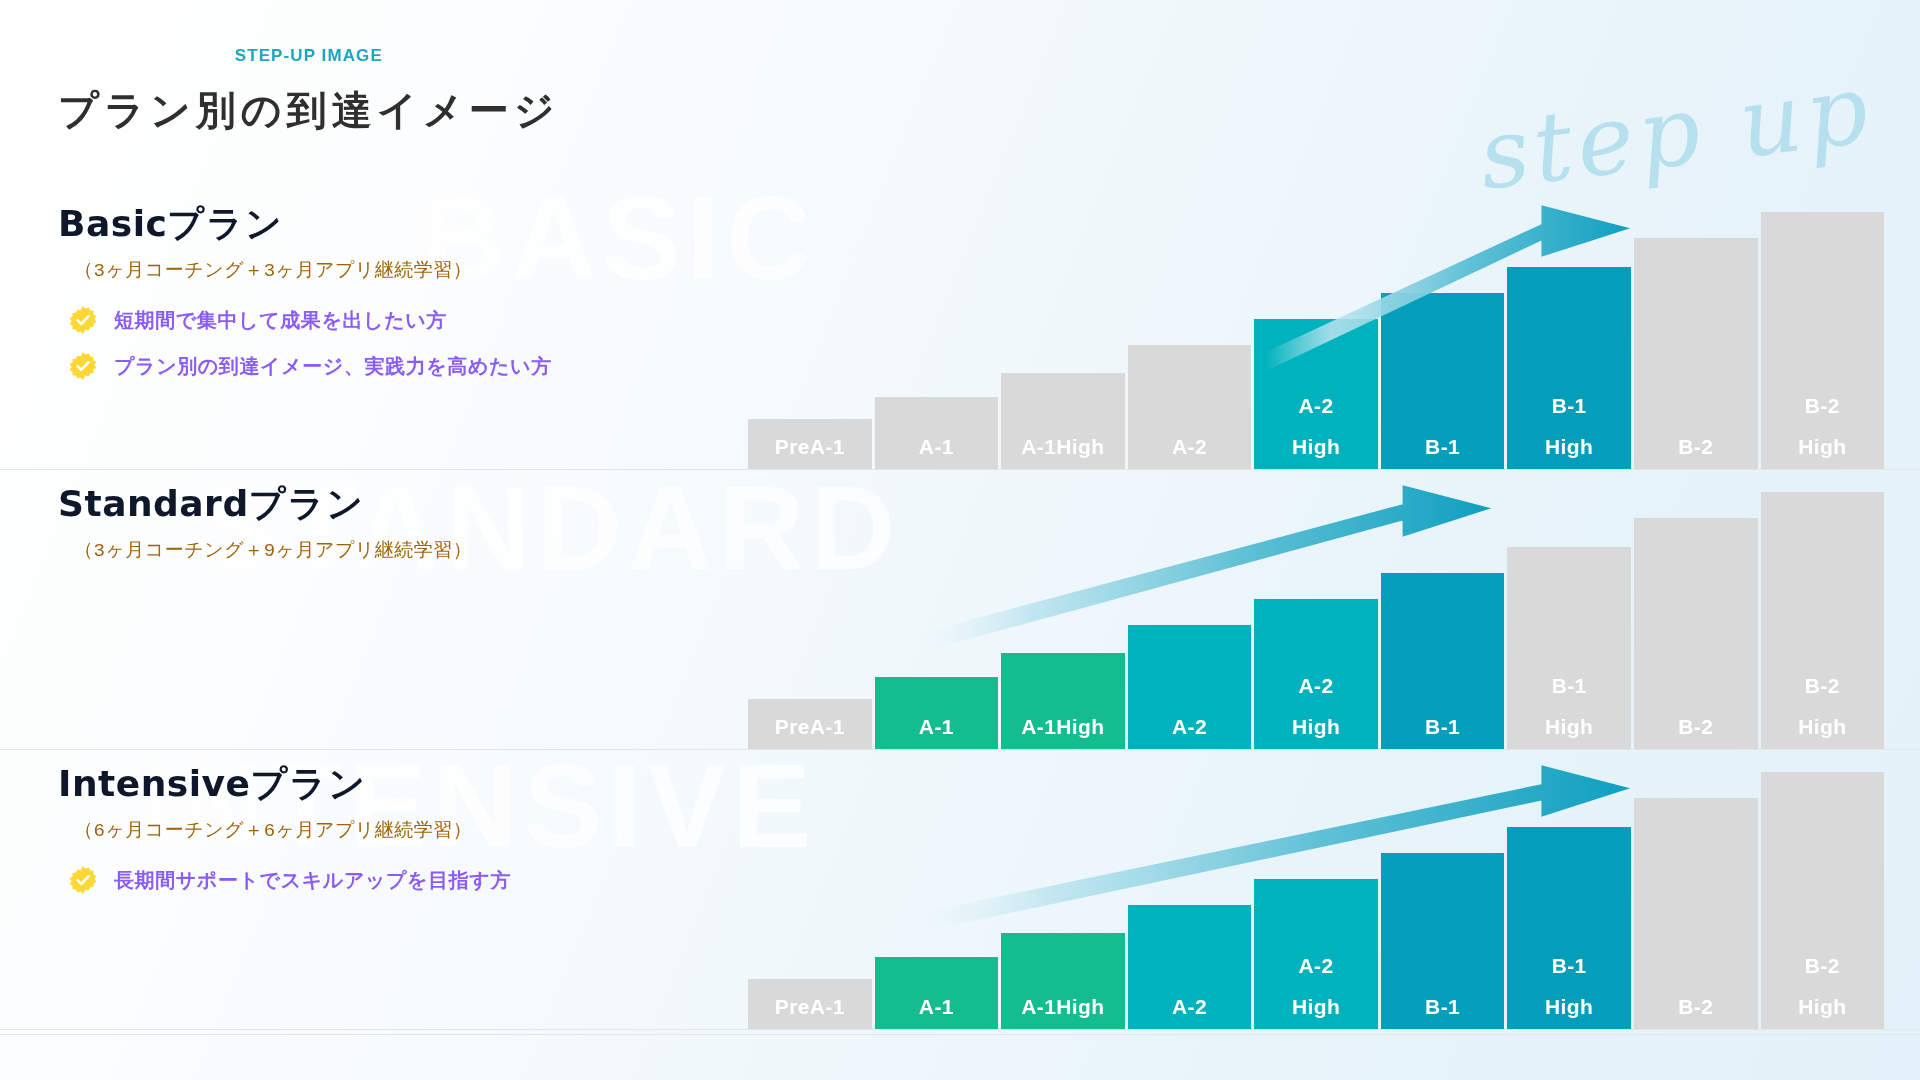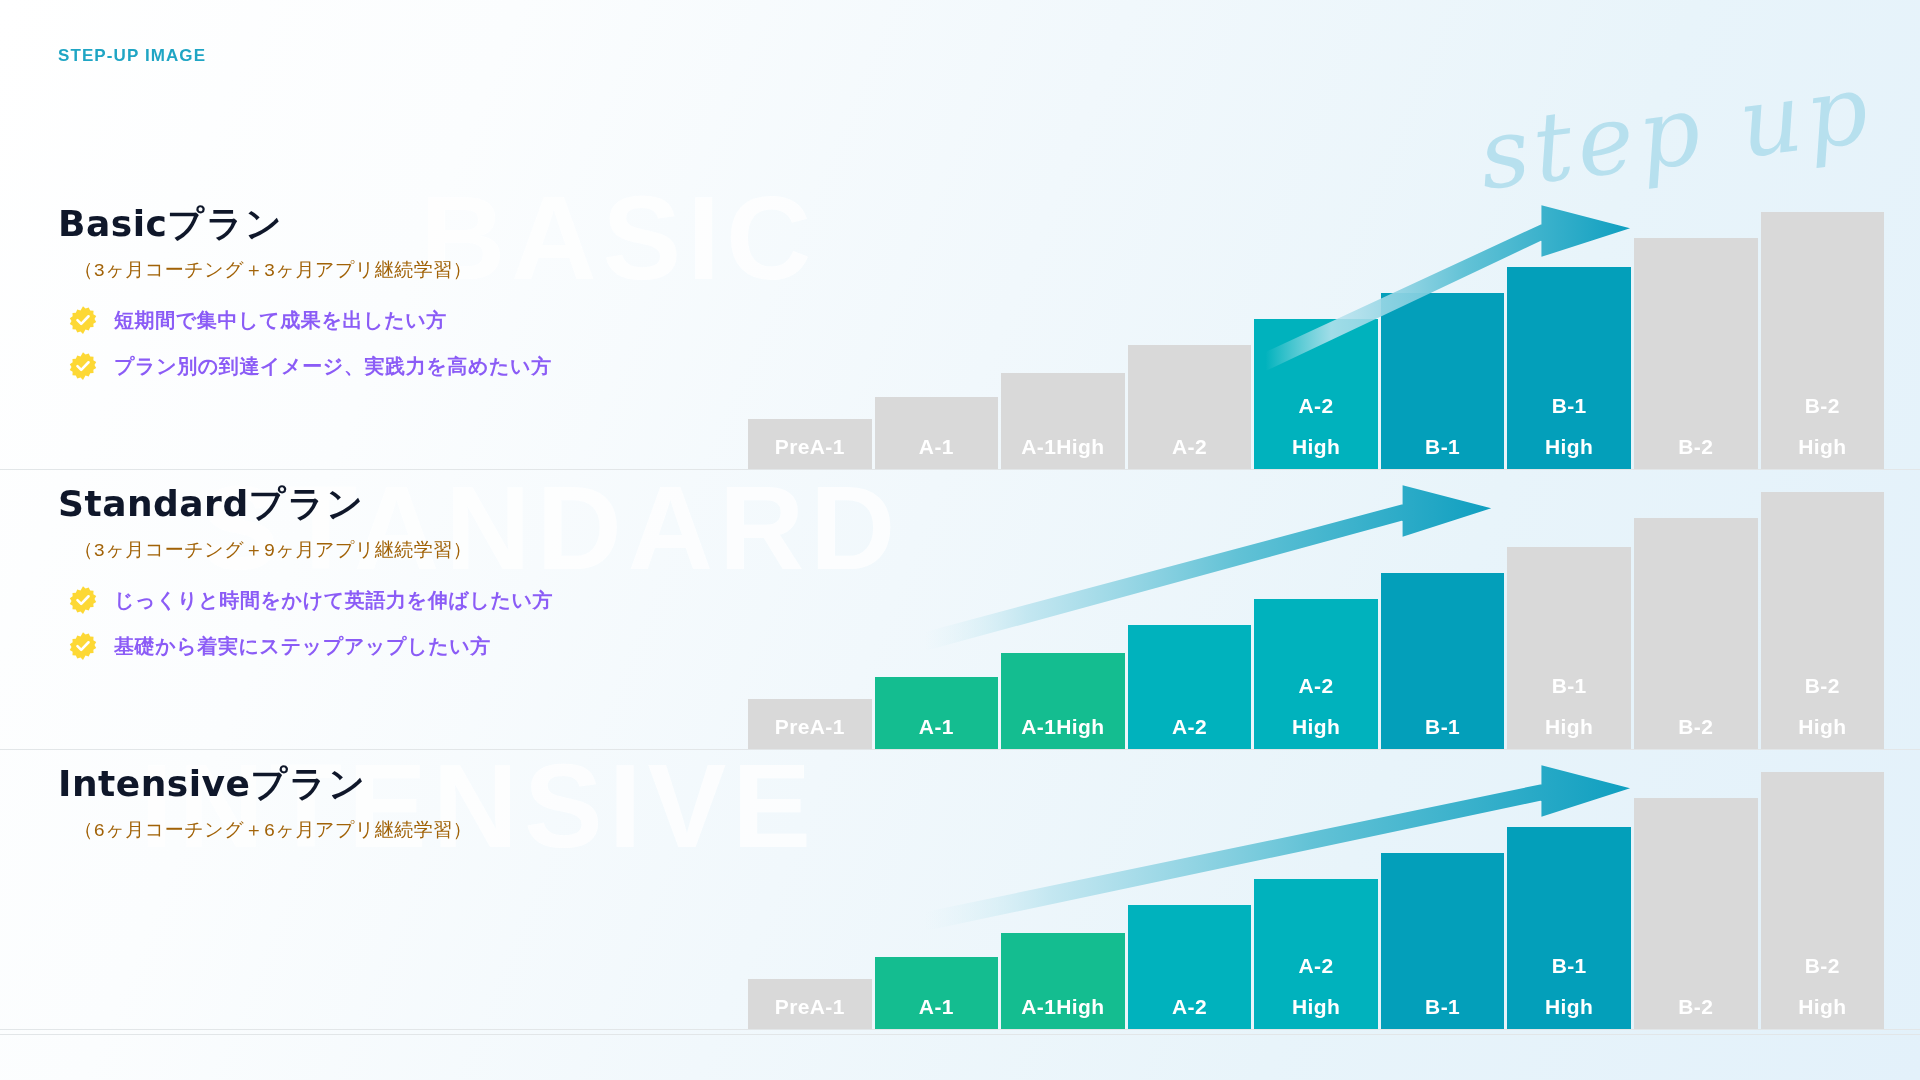--- a/index.html
+++ b/index.html
@@ -186,20 +186,21 @@
     width: 1920px;
     height: 1px;
     background: #e2e6e8;
   }
 </style>
 </head>
 <body>
 
 <div class="header">
   <div class="eyebrow">STEP-UP IMAGE</div>
+  <h1 class="page-title">プラン別の到達イメージ</h1>
 </div>
 
 <div class="script-logo">step up</div>
 
 <div class="sections" id="sections-root">
     <div class="section sec-basic">
     <div class="ghost-word">BASIC</div>
     <div class="copy">
       <div class="plan-name"><span>Basic</span><span class="jp">プラン</span></div>
       <div class="plan-sub">（3ヶ月コーチング＋3ヶ月アプリ継続学習）</div>
@@ -270,40 +271,20 @@
         <polygon fill="url(#arrowgrad0)" points="45.55555555555555,64 69.84444444444445,16 69.84444444444445,3 77.64444444444445,11.5 69.84444444444445,22 69.84444444444445,10 45.55555555555555,57"></polygon>
       </g>
     </svg>
       </div>
   </div>
     <div class="section sec-standard">
     <div class="ghost-word">STANDARD</div>
     <div class="copy">
       <div class="plan-name"><span>Standard</span><span class="jp">プラン</span></div>
       <div class="plan-sub">（3ヶ月コーチング＋9ヶ月アプリ継続学習）</div>
-      <div class="bullets">
-          <div class="bullet">
-  <span class="badge">
-    <svg viewBox="0 0 40 40" aria-hidden="true">
-      <path fill="#fdd835" d="M20 1.5l3.3 3.05 4.35-1.2 1.9 4.1 4.5.35-.25 4.5 3.8 2.4-2.3 3.9 2.3 3.9-3.8 2.4.25 4.5-4.5.35-1.9 4.1-4.35-1.2L20 38.5l-3.3-3.05-4.35 1.2-1.9-4.1-4.5-.35.25-4.5-3.8-2.4 2.3-3.9-2.3-3.9 3.8-2.4-.25-4.5 4.5-.35 1.9-4.1 4.35 1.2z"></path>
-      <path fill="none" stroke="#ffffff" stroke-width="3.4" stroke-linecap="round" stroke-linejoin="round" d="M12.6 20.2l5 5 9.8-10.2"></path>
-    </svg>
-  </span>
-<div class="bullet-text">じっくりと時間をかけて英語力を伸ばしたい方</div>
-          </div>
-          <div class="bullet">
-  <span class="badge">
-    <svg viewBox="0 0 40 40" aria-hidden="true">
-      <path fill="#fdd835" d="M20 1.5l3.3 3.05 4.35-1.2 1.9 4.1 4.5.35-.25 4.5 3.8 2.4-2.3 3.9 2.3 3.9-3.8 2.4.25 4.5-4.5.35-1.9 4.1-4.35-1.2L20 38.5l-3.3-3.05-4.35 1.2-1.9-4.1-4.5-.35.25-4.5-3.8-2.4 2.3-3.9-2.3-3.9 3.8-2.4-.25-4.5 4.5-.35 1.9-4.1 4.35 1.2z"></path>
-      <path fill="none" stroke="#ffffff" stroke-width="3.4" stroke-linecap="round" stroke-linejoin="round" d="M12.6 20.2l5 5 9.8-10.2"></path>
-    </svg>
-  </span>
-<div class="bullet-text">基礎から着実にステップアップしたい方</div>
-          </div>
-        </div>
     </div>
     <div class="chart">
         <div class="bar" style="height:18.4%;background:#d9d9d9;">
           <span>PreA-1</span>
         </div>
         <div class="bar" style="height:26.400000000000002%;background:#14bd90;">
           <span>A-1</span>
         </div>
         <div class="bar" style="height:35.199999999999996%;background:#14bd90;">
           <span>A-1High</span>
@@ -345,20 +326,29 @@
       </g>
     </svg>
       </div>
   </div>
     <div class="section sec-intensive">
     <div class="ghost-word">INTENSIVE</div>
     <div class="copy">
       <div class="plan-name"><span>Intensive</span><span class="jp">プラン</span></div>
       <div class="plan-sub">（6ヶ月コーチング＋6ヶ月アプリ継続学習）</div>
       <div class="bullets">
+          <div class="bullet">
+  <span class="badge">
+    <svg viewBox="0 0 40 40" aria-hidden="true">
+      <path fill="#fdd835" d="M20 1.5l3.3 3.05 4.35-1.2 1.9 4.1 4.5.35-.25 4.5 3.8 2.4-2.3 3.9 2.3 3.9-3.8 2.4.25 4.5-4.5.35-1.9 4.1-4.35-1.2L20 38.5l-3.3-3.05-4.35 1.2-1.9-4.1-4.5-.35.25-4.5-3.8-2.4 2.3-3.9-2.3-3.9 3.8-2.4-.25-4.5 4.5-.35 1.9-4.1 4.35 1.2z"></path>
+      <path fill="none" stroke="#ffffff" stroke-width="3.4" stroke-linecap="round" stroke-linejoin="round" d="M12.6 20.2l5 5 9.8-10.2"></path>
+    </svg>
+  </span>
+<div class="bullet-text">長期間サポートでスキルアップを目指す方</div>
+          </div>
         </div>
     </div>
     <div class="chart">
         <div class="bar" style="height:18.4%;background:#d9d9d9;">
           <span>PreA-1</span>
         </div>
         <div class="bar" style="height:26.400000000000002%;background:#14bd90;">
           <span>A-1</span>
         </div>
         <div class="bar" style="height:35.199999999999996%;background:#14bd90;">

